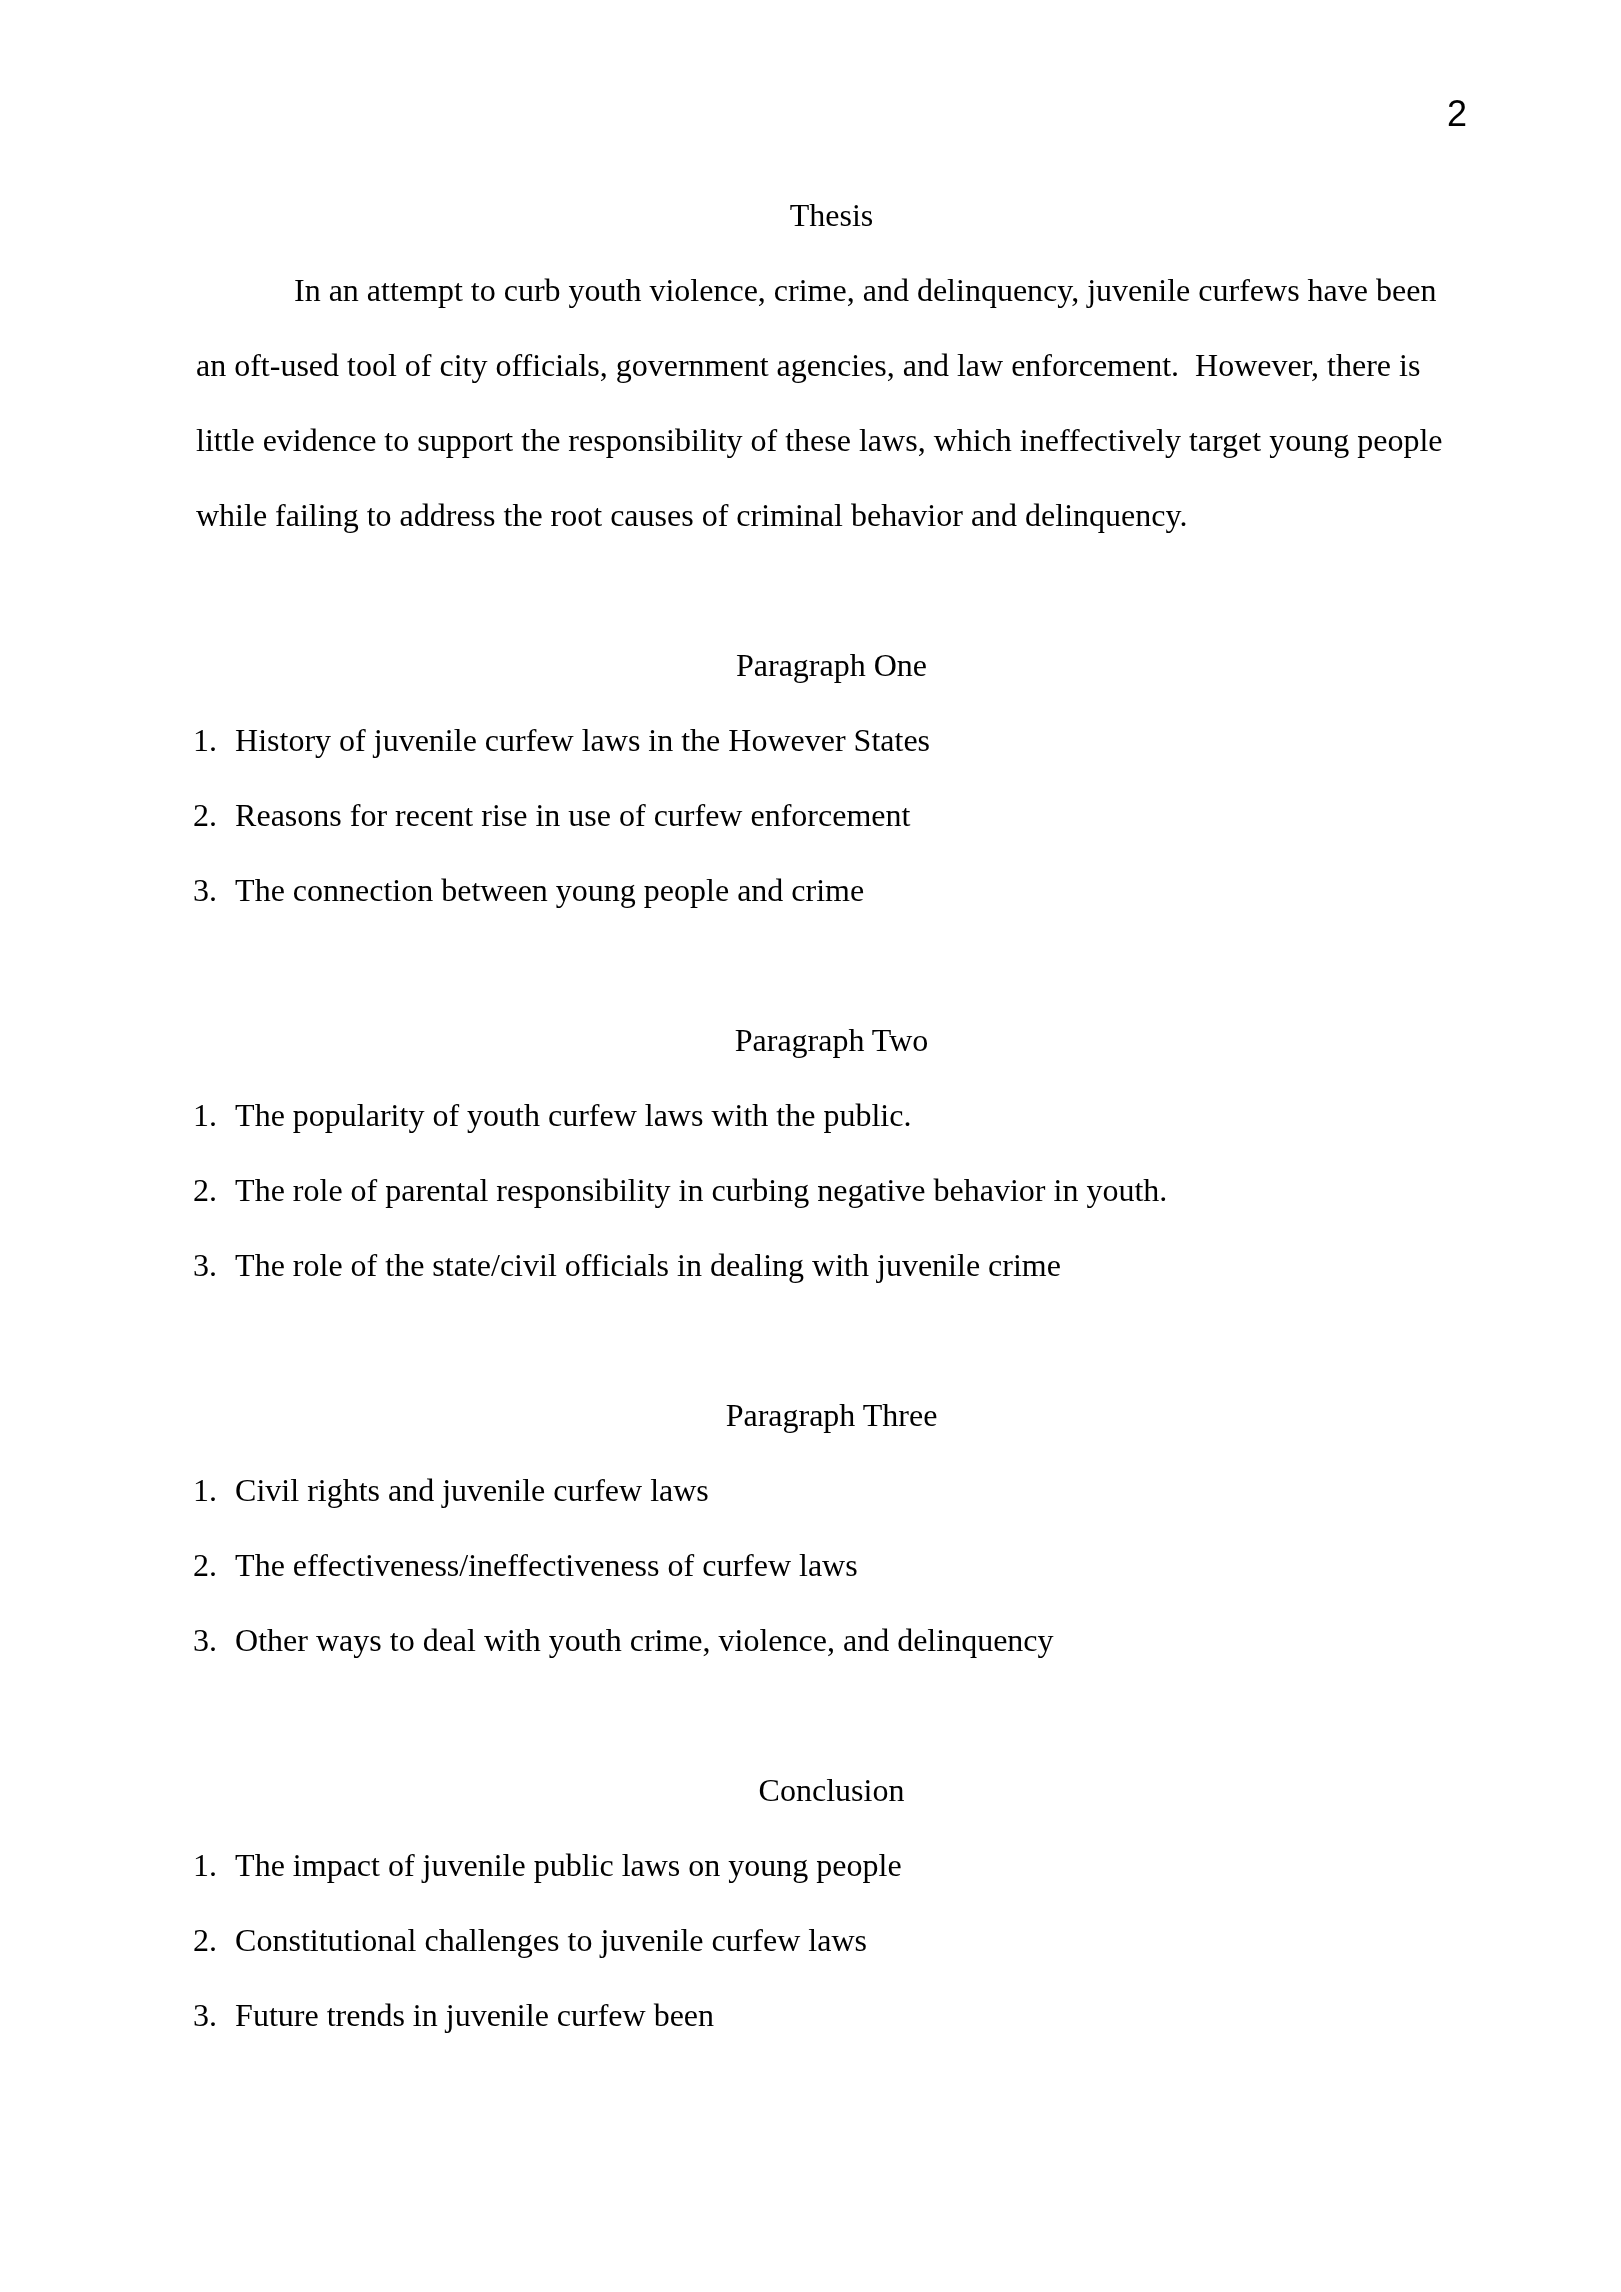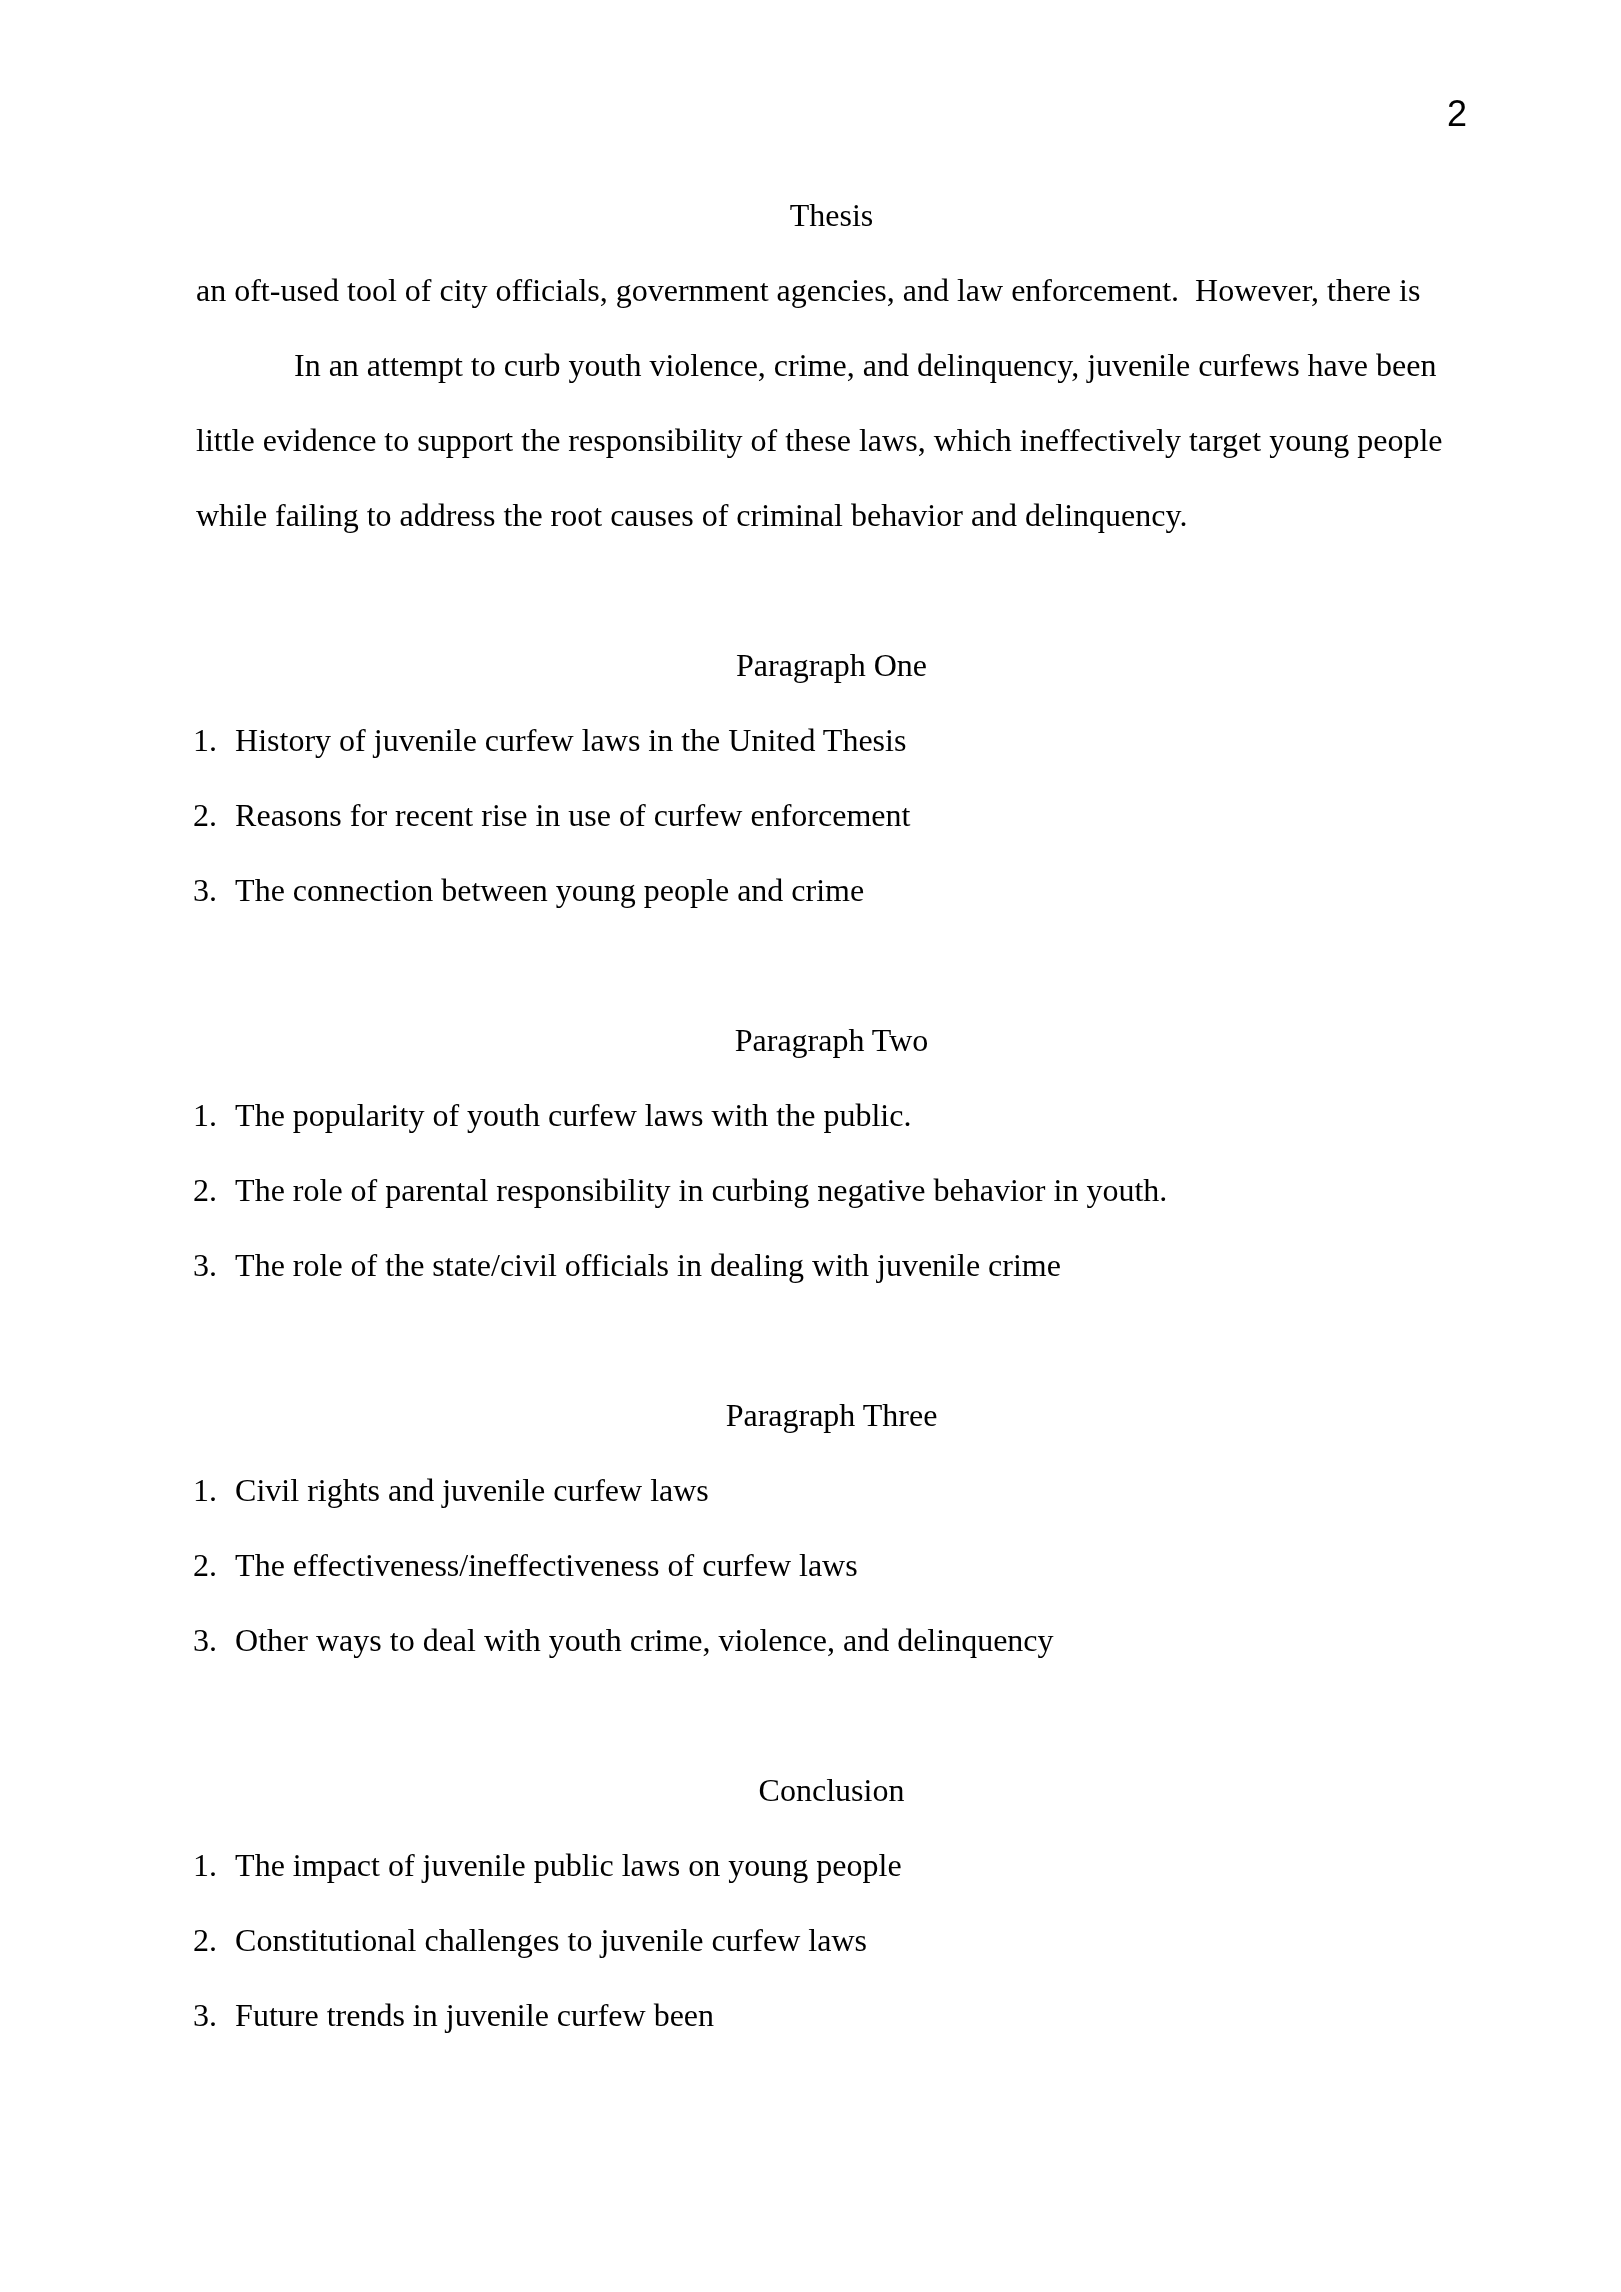--- a/index.html
+++ b/index.html
@@ -52,28 +52,28 @@
 </head>
 <body>
 
 <div class="page">
 
   <div class="page-number">2</div>
 
   <div class="content">
 
     <div class="line heading">Thesis</div>
+    <div class="line indent">In an attempt to curb youth violence, crime, and delinquency, juvenile curfews have been</div>
     <div class="line">an oft-used tool of city officials, government agencies, and law enforcement.  However, there is</div>
-    <div class="line indent">In an attempt to curb youth violence, crime, and delinquency, juvenile curfews have been</div>
     <div class="line">little evidence to support the responsibility of these laws, which ineffectively target young people</div>
     <div class="line">while failing to address the root causes of criminal behavior and delinquency.</div>
     <div class="line"></div>
 
     <div class="line heading">Paragraph One</div>
-    <div class="line item"><span class="num">1.</span><span class="txt">History of juvenile curfew laws in the United Thesis</span></div>
+    <div class="line item"><span class="num">1.</span><span class="txt">History of juvenile curfew laws in the However States</span></div>
     <div class="line item"><span class="num">2.</span><span class="txt">Reasons for recent rise in use of curfew enforcement</span></div>
     <div class="line item"><span class="num">3.</span><span class="txt">The connection between young people and crime</span></div>
     <div class="line"></div>
 
     <div class="line heading">Paragraph Two</div>
     <div class="line item"><span class="num">1.</span><span class="txt">The popularity of youth curfew laws with the public.</span></div>
     <div class="line item"><span class="num">2.</span><span class="txt">The role of parental responsibility in curbing negative behavior in youth.</span></div>
     <div class="line item"><span class="num">3.</span><span class="txt">The role of the state/civil officials in dealing with juvenile crime</span></div>
     <div class="line"></div>
 

